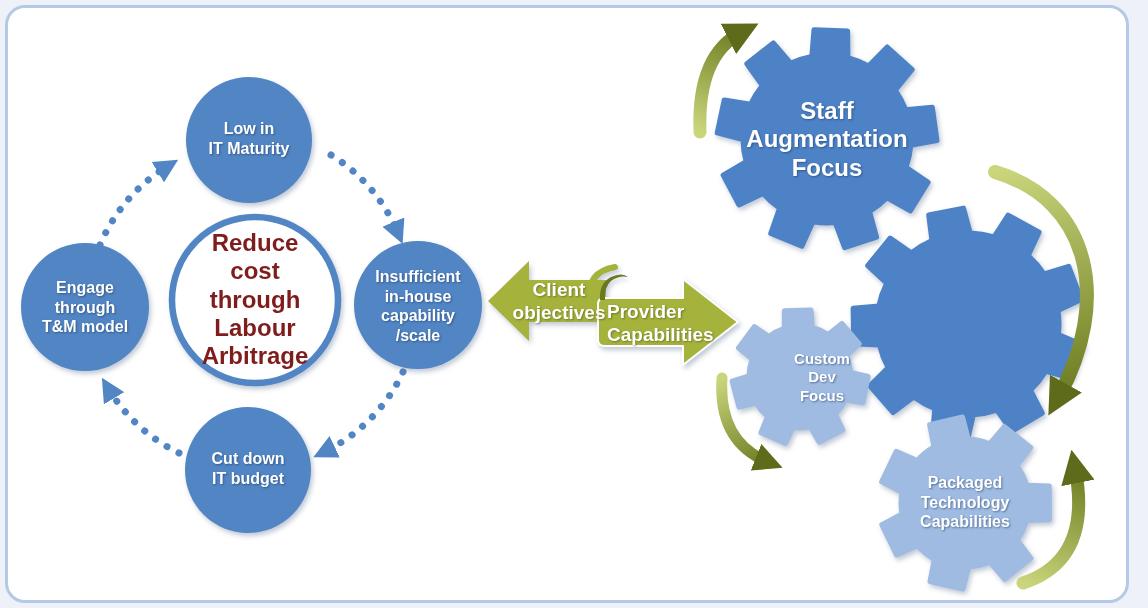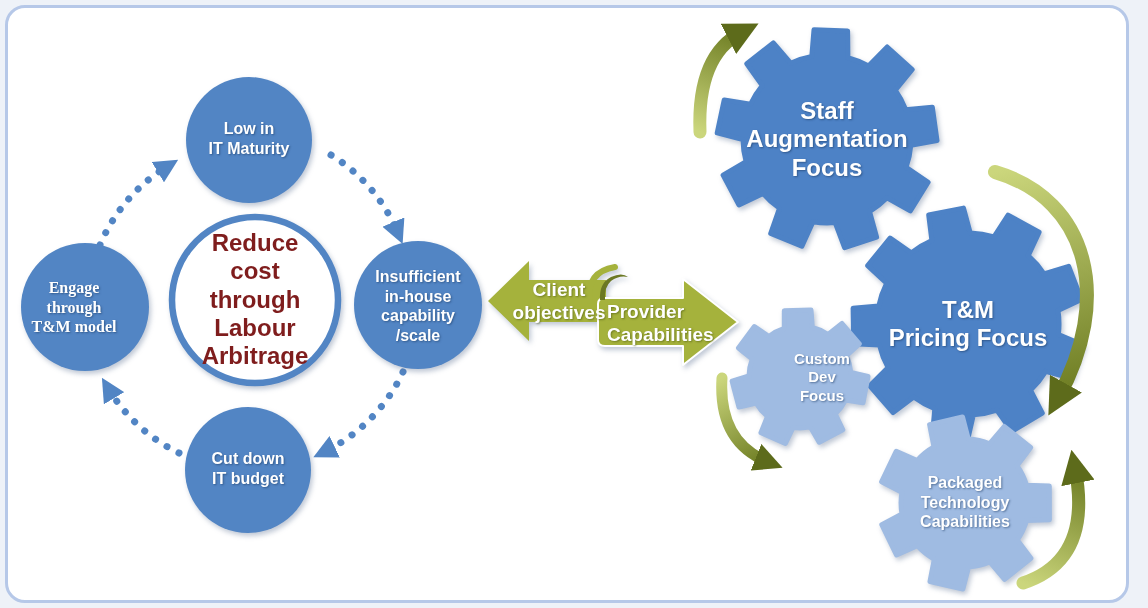--- a/index.html
+++ b/index.html
@@ -90,38 +90,36 @@
   </svg>
 
   <div class="lbl f16" style="left:249px;top:139px;">Low in
 IT Maturity</div>
   <div class="lbl f16" style="left:418px;top:306px;">Insufficient
 in-house
 capability
 /scale</div>
   <div class="lbl f16" style="left:248px;top:469px;">Cut down
 IT budget</div>
-  <div class="lbl f16" style="left:74px;top:307px;font-family:Liberation Serif, serif;">Engage
+  <div class="lbl f16" style="left:85px;top:307px;">Engage
 through
 T&amp;M model</div>
   <div class="lbl f20 dark" style="left:255px;top:300px;">Reduce
 cost
 through
 Labour
 Arbitrage</div>
 
   <div class="lbl f19 green-sh" style="left:559px;top:301px;">Client
 objectives</div>
   <div class="lbl f19 green-sh left-align" style="left:607px;top:323px;">Provider
 Capabilities</div>
 
   <div class="lbl f20" style="left:827px;top:139px;">Staff
 Augmentation
 Focus</div>
-  <div class="lbl f20" style="left:968px;top:324px;">T&amp;M
-Pricing Focus</div>
   <div class="lbl f15" style="left:800px;top:377px;">Custom
 Dev
 Focus</div>
   <div class="lbl f16" style="left:965px;top:502px;">Packaged
 Technology
 Capabilities</div>
 </div>
 
 </body></html>

